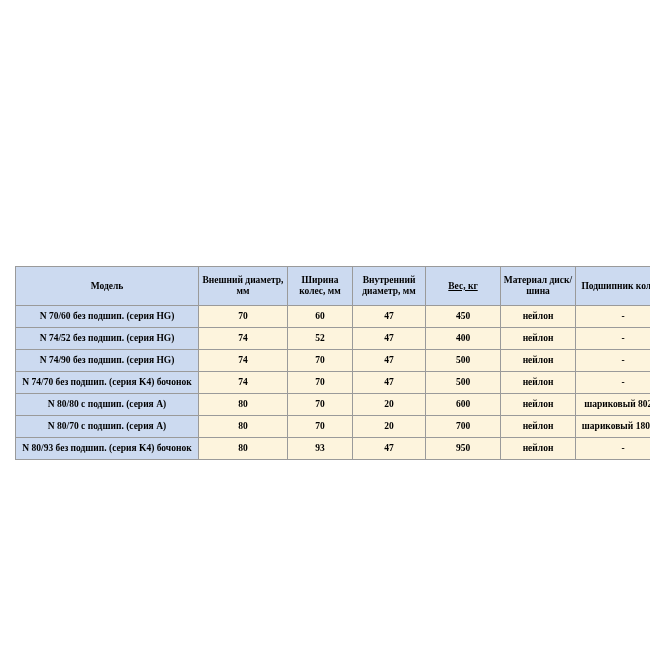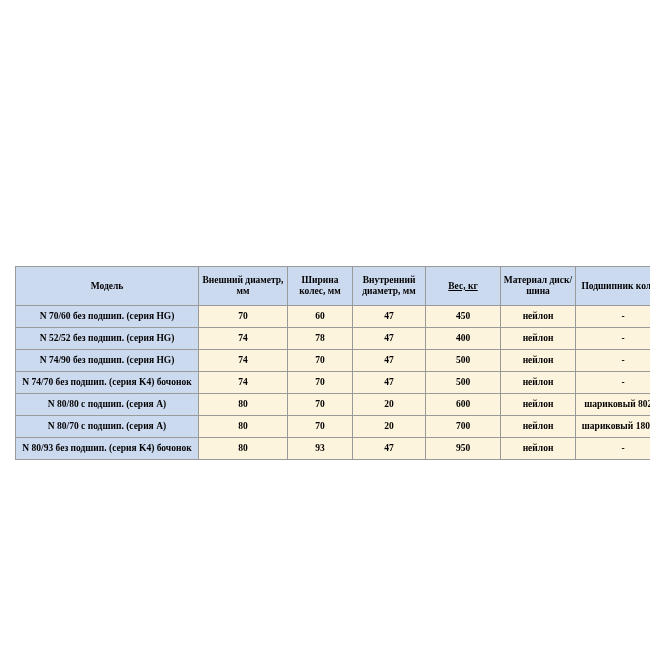--- a/index.html
+++ b/index.html
@@ -150,23 +150,23 @@
         <tr>
           <td class="model">N 70/60 без подшип. (серия HG)</td>
           <td>70</td>
           <td>60</td>
           <td>47</td>
           <td>450</td>
           <td>нейлон</td>
           <td>-</td>
         </tr>
         <tr>
-          <td class="model">N 52/52 без подшип. (серия HG)</td>
+          <td class="model">N 74/52 без подшип. (серия HG)</td>
           <td>74</td>
-          <td>78</td>
+          <td>52</td>
           <td>47</td>
           <td>400</td>
           <td>нейлон</td>
           <td>-</td>
         </tr>
         <tr>
           <td class="model">N 74/90 без подшип. (серия HG)</td>
           <td>74</td>
           <td>70</td>
           <td>47</td>

